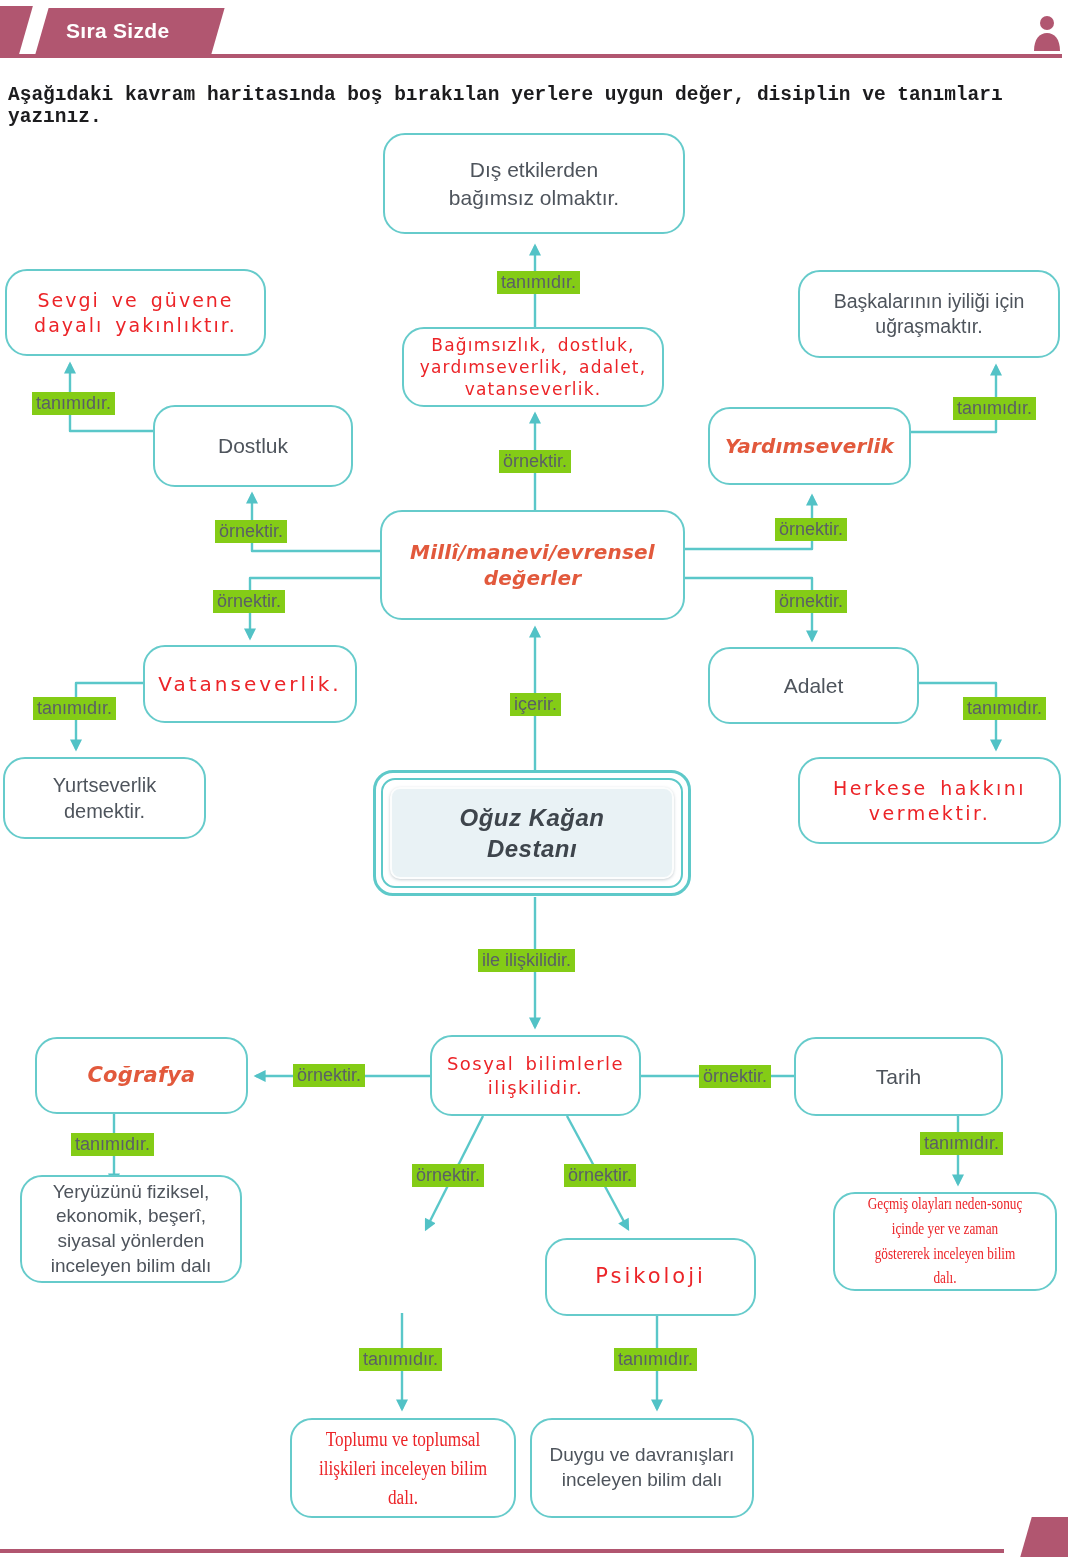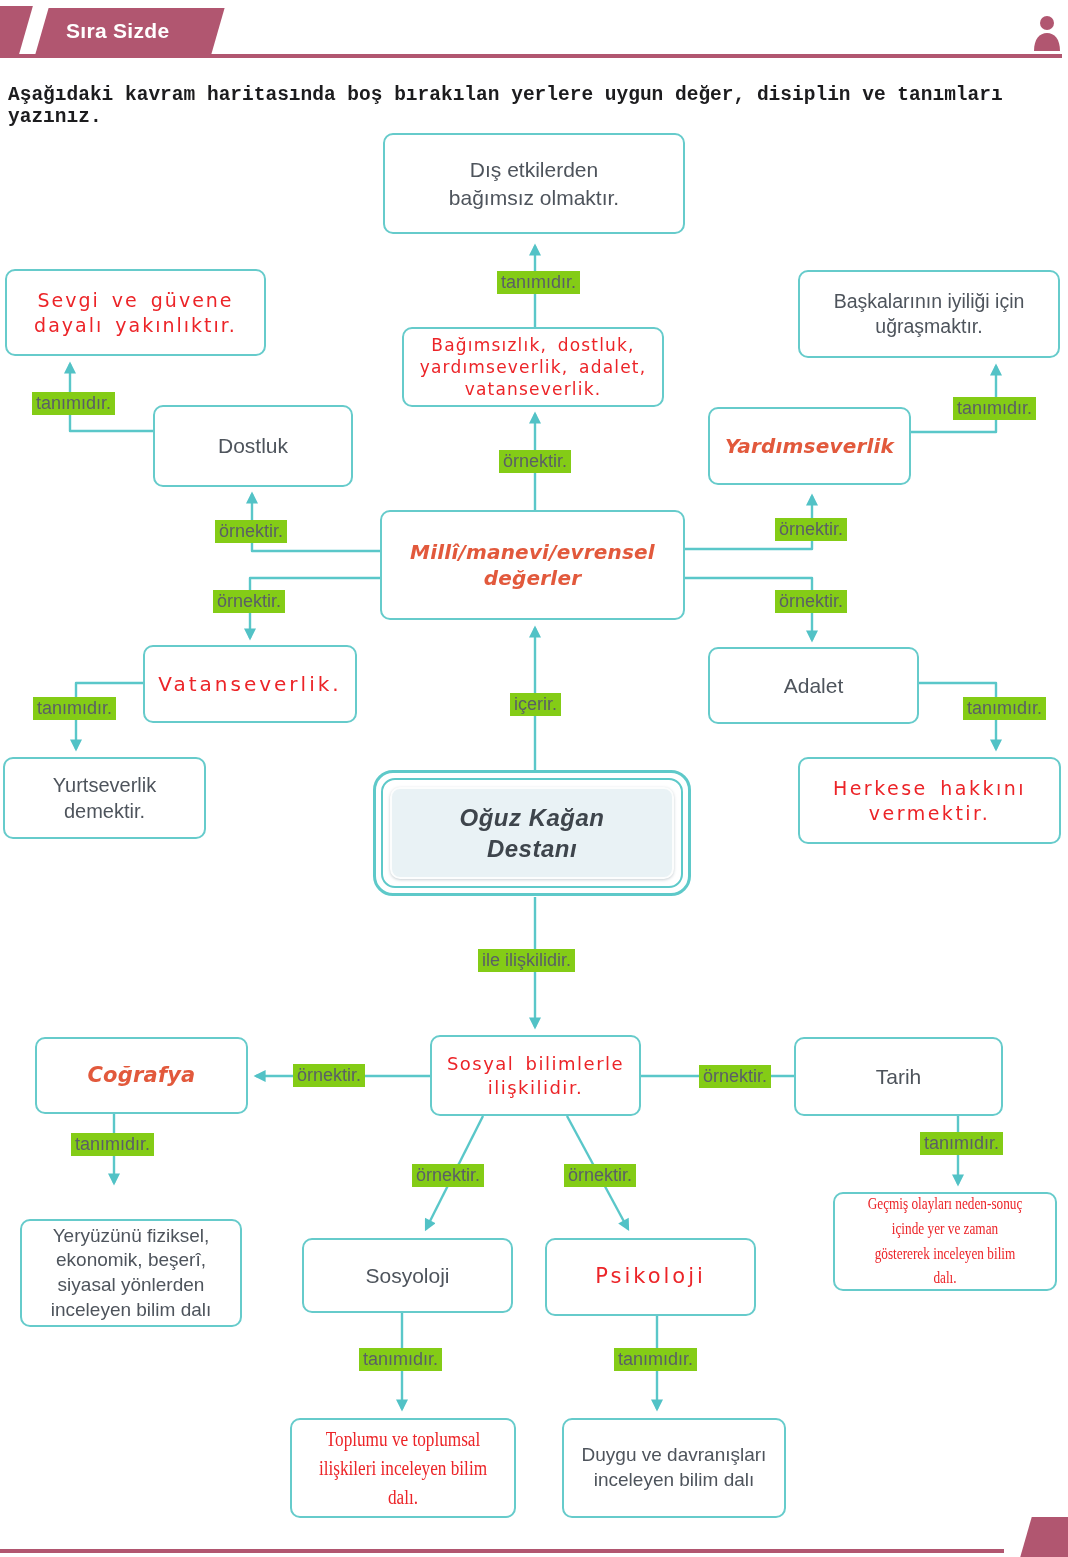--- a/index.html
+++ b/index.html
@@ -18,21 +18,21 @@
   .instruction{position:absolute;left:8px;top:84px;width:1054px;
         font-family:Liberation Mono, monospace;font-weight:bold;font-size:19.5px;color:#1c1c1e;}
 
   
   .bottomline{position:absolute;left:0;top:1549px;width:1004px;height:3.5px;background:#b15670;}
   .bottom-corner{position:absolute;left:1026px;top:1517px;width:58px;height:40px;
         background:#b15670;transform:skewX(-16deg);}
 
   
   svg.wires{position:absolute;left:0;top:0;z-index:1;}
-  .node{position:absolute;background:#fff;border:2.5px solid #66cbcb;border-radius:10px;
+  .node{position:absolute;background:#fff;border:2.5px solid #66cbcb;border-radius:22px;
         display:flex;align-items:center;justify-content:center;text-align:center;
         z-index:2;box-sizing:border-box;line-height:1.3;padding:2px 8px;}
   .node .t{display:block;}
   .gray{color:#4e545c;}
   .red-print{color:#ec2428;font-family:"DejaVu Sans", sans-serif;
         letter-spacing:2px;word-spacing:4px;}
   .hand{color:#e2593c;font-family:"DejaVu Sans", sans-serif;
         font-style:italic;font-weight:bold;letter-spacing:.2px;}
   .red-cond{color:#ec2428;font-family:Liberation Serif, serif;line-height:1.45;}
   .red-cond .t{transform-origin:center;}
@@ -153,41 +153,38 @@
     </div>
 
   <div class="node hand" style="left:35px;top:1037px;width:213px;height:77px;font-size:21px">
     <span class="t">Coğrafya</span>
     </div>
 
   <div class="node gray" style="left:794px;top:1037px;width:209px;height:79px;font-size:21px">
     <span class="t">Tarih</span>
     </div>
 
-  <div class="node gray" style="left:20px;top:1219px;width:222px;height:108px;font-size:19px">
+  <div class="node gray" style="left:20px;top:1175px;width:222px;height:108px;font-size:19px">
     <span class="t">Yeryüzünü fiziksel, ekonomik, beşerî, siyasal yönlerden inceleyen bilim dalı</span>
     </div>
 
   <div class="node red-cond" style="left:833px;top:1192px;width:224px;height:99px;font-size:17px">
     <span class="t" style="width:285px;transform:scaleX(0.78)">Geçmiş olayları neden-sonuç içinde yer ve zaman göstererek inceleyen bilim dalı.</span>
     </div>
 
-  <div class="node gray" style="left:302px;top:1238px;width:211px;height:75px;font-size:21px">
-    <span class="t">Sosyoloji</span>
-    </div>
 
   <div class="node red-print" style="left:545px;top:1238px;width:211px;height:78px;font-size:21px;letter-spacing:3px">
     <span class="t">Psikoloji</span>
     </div>
 
   <div class="node red-cond" style="left:290px;top:1418px;width:226px;height:100px;font-size:20px">
     <span class="t" style="width:245px;transform:scaleX(0.86)">Toplumu ve toplumsal ilişkileri inceleyen bilim dalı.</span>
     </div>
 
-  <div class="node gray" style="left:562px;top:1418px;width:224px;height:100px;font-size:19px">
+  <div class="node gray" style="left:530px;top:1418px;width:224px;height:100px;font-size:19px">
     <span class="t" style="max-width:205px">Duygu ve davranışları inceleyen bilim dalı</span>
     </div>
 
   <span class="edge-label" style="left:497px;top:271px">tanımıdır.</span>
   <span class="edge-label" style="left:32px;top:392px">tanımıdır.</span>
   <span class="edge-label" style="left:953px;top:397px">tanımıdır.</span>
   <span class="edge-label" style="left:499px;top:450px">örnektir.</span>
   <span class="edge-label" style="left:215px;top:520px">örnektir.</span>
   <span class="edge-label" style="left:775px;top:518px">örnektir.</span>
   <span class="edge-label" style="left:213px;top:590px">örnektir.</span>

